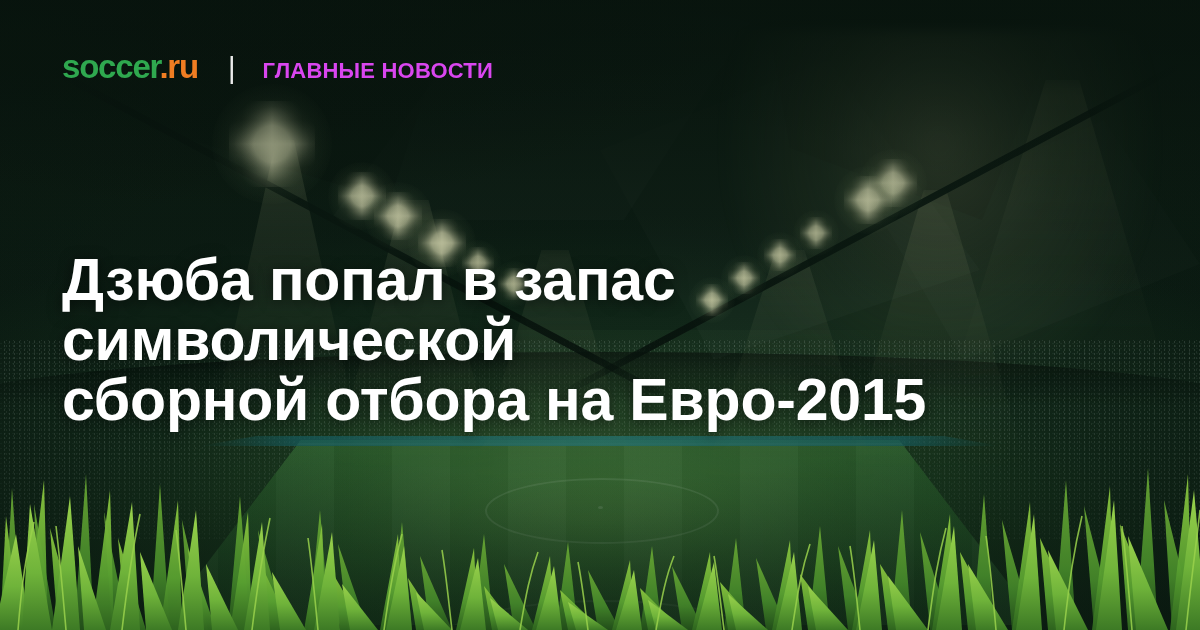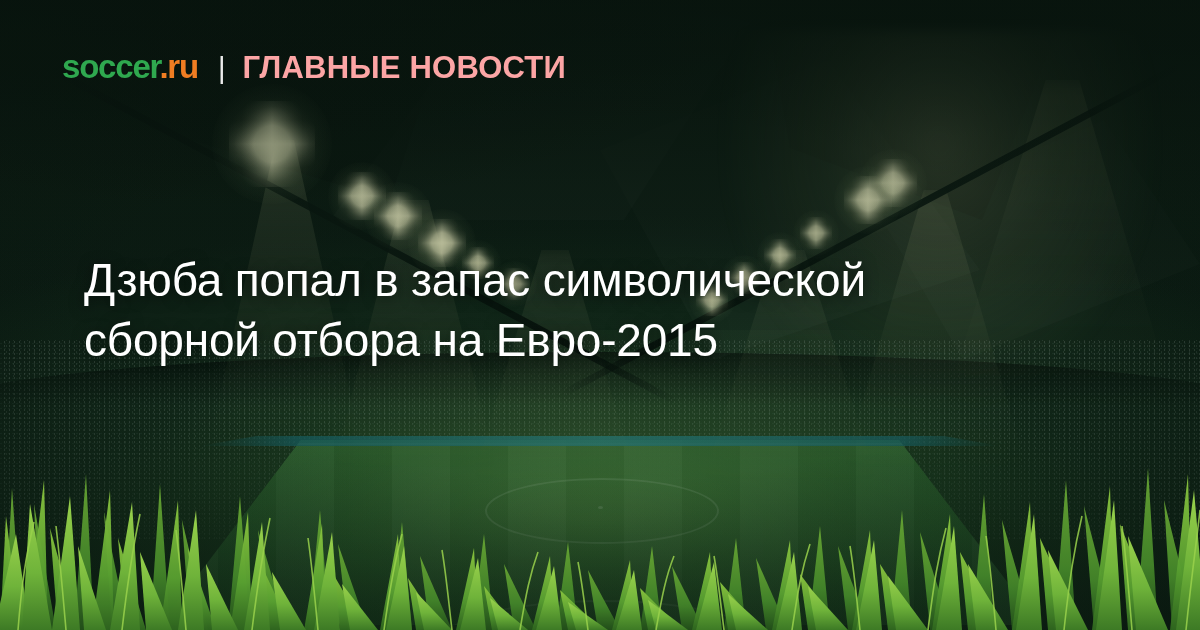--- a/index.html
+++ b/index.html
@@ -262,61 +262,60 @@
   }
   .grass svg { display: block; width: 100%; height: 100%; }
 
   
   .header {
     position: absolute;
     left: 62px;
     top: 50px;
     display: flex;
     align-items: baseline;
-    gap: 2px;
+    gap: 12px;
     white-space: nowrap;
   }
   .logo {
     font-size: 33px;
     font-weight: bold;
     letter-spacing: -1.2px;
     line-height: 1;
   }
   .logo .g { color: #2fa84f; }
   .logo .o { color: #f07d22; }
   .divider {
     color: #ffffff;
     font-size: 29px;
     font-weight: normal;
     line-height: 1;
     margin: 0 15px 0 18px;
     opacity: .92;
   }
   .section {
-    color: #fca5a5;
-    font-size: 31px;
+    color: #d946ef;
+    font-size: 22px;
     font-weight: bold;
     letter-spacing: .2px;
     line-height: 1;
     text-align: center;
   }
 
   
   .headline {
     position: absolute;
     left: 62px;
     top: 250px;
     width: 1080px;
     color: #ffffff;
-    font-size: 46px;
-    font-weight: normal;
+    font-size: 59px;
+    font-weight: bold;
     line-height: 60px;
     letter-spacing: -0.2px;
     text-shadow: 0 2px 14px rgba(0,0,0,.55);
-    margin-left: 22px;
   }
   .headline .ln { display: block; }
 </style>
 </head>
 <body>
 
 <div class="card">
 
   <div class="bg-layer">
 

